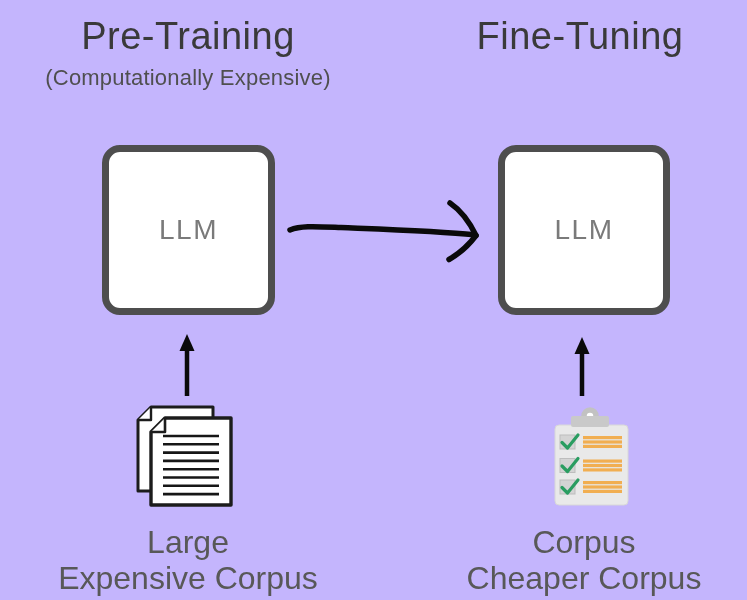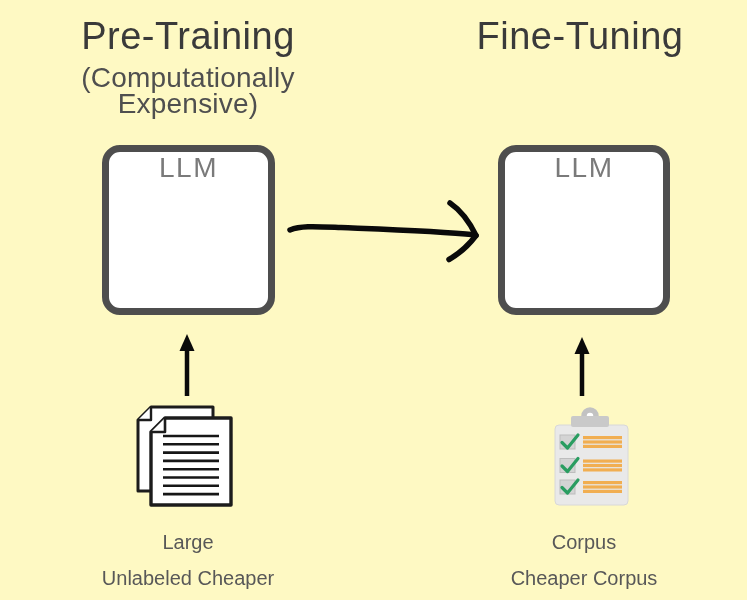--- a/index.html
+++ b/index.html
@@ -1,47 +1,47 @@
 <!DOCTYPE html>
 <html><head>
 <meta charset="utf-8">
 <style>
   html,body{margin:0;padding:0;background:#ffffff;}
   .canvas{
     position:relative;
     width:747px;height:600px;
-    background:#fef9c3;
+    background:#c4b5fd;
     font-family:"Liberation Sans", sans-serif;
     overflow:hidden;
   }
   .col-header{position:absolute;top:14px;width:320px;text-align:center;}
   .col-header.left{left:28px;}
   .col-header.right{left:420px;}
   .col-title{
     font-size:38px;font-weight:300;color:#3a3a3a;
     line-height:44px;letter-spacing:0.5px;
   }
   .col-subtitle{
-    font-size:28px;font-weight:300;color:#4f4f4f;
+    font-size:22px;font-weight:300;color:#4f4f4f;
     line-height:26px;margin-top:7px;letter-spacing:0.2px;
   }
   .llm-box{
     position:absolute;top:145px;height:170px;box-sizing:border-box;
     border:7px solid #4e4e4e;border-radius:18px;background:#ffffff;
-    display:flex;justify-content:center;
+    display:flex;align-items:center;justify-content:center;
   }
   .llm-box.left{left:102px;width:173px;}
   .llm-box.right{left:498px;width:172px;}
   .llm-label{
     font-size:28px;font-weight:300;color:#7a7a7a;letter-spacing:1.5px;
   }
   .abs{position:absolute;}
   .corpus-label{
     position:absolute;top:524px;width:320px;text-align:center;
-    font-size:20px;font-weight:300;color:#585858;line-height:36px;
+    font-size:32px;font-weight:300;color:#585858;line-height:36px;
   }
   .corpus-label.left{left:28px;}
   .corpus-label.right{left:424px;}
 </style>
 </head>
 <body>
 
 <div class="canvas">
 
   <div class="col-header left">
@@ -121,20 +121,20 @@
       <rect x="12" y="78" width="15" height="14" fill="#d4d4d4" stroke="#bdbdbd" stroke-width="1"></rect>
       <path d="M14,85.5 L19.5,91 L30,78" fill="none" stroke="#2a9d61" stroke-width="3.2" stroke-linecap="round" stroke-linejoin="round"></path>
       <rect x="35" y="79" width="39" height="3.2" fill="#f1ae51"></rect>
       <rect x="35" y="83.4" width="39" height="3.2" fill="#f1ae51"></rect>
       <rect x="35" y="87.8" width="39" height="3.2" fill="#f1ae51"></rect>
     </g>
   </svg>
 
   <div class="corpus-label left">
     <div>Large</div>
-    <div>Unlabeled Cheaper</div>
+    <div>Expensive Corpus</div>
   </div>
   <div class="corpus-label right">
     <div>Corpus</div>
     <div>Cheaper Corpus</div>
   </div>
 
 </div>
 
 </body></html>

